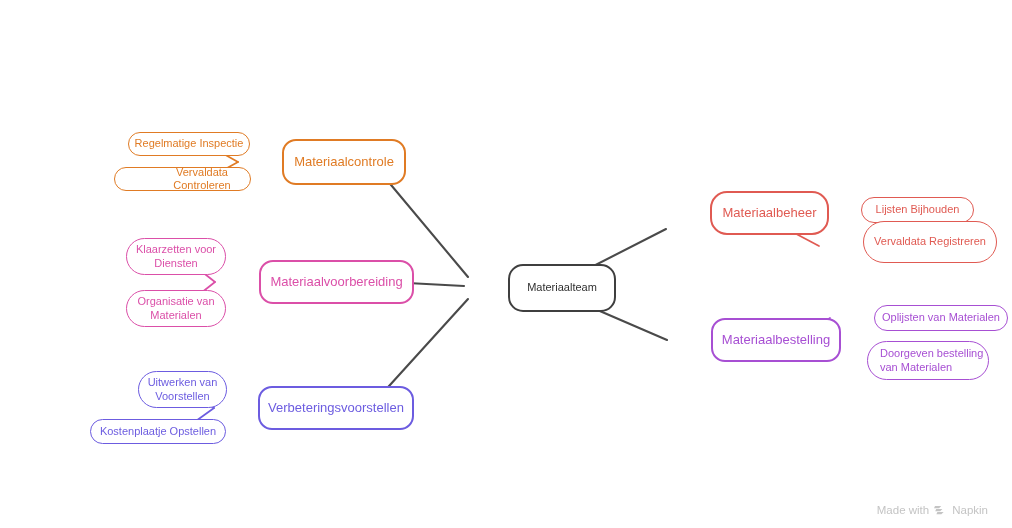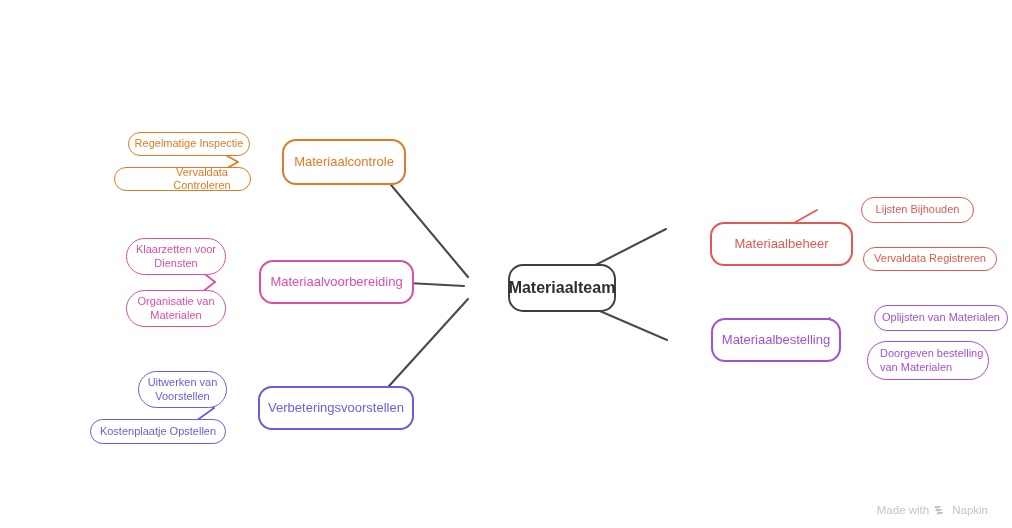--- a/index.html
+++ b/index.html
@@ -47,22 +47,22 @@
     background: #ffffff;
     line-height: 1.22;
     text-align: center;
     white-space: pre-line;
     margin-left: 44px;
   }
   .node.root {
     border: 2px solid #3f3f3f;
     border-radius: 15px;
     color: #2f2f2f;
-    font-size: 16px;
-    font-weight: bold;
+    font-size: 11px;
+    font-weight: normal;
   }
   .node.branch {
     border-width: 2px;
     border-style: solid;
     border-radius: 14px;
     font-size: 13px;
     font-weight: normal;
   }
   .node.leaf {
     border-width: 1.6px;
@@ -123,23 +123,23 @@
       <div class="node leaf" style="left: 70px; top: 167px; width: 137px; height: 24px; border-color: rgb(224, 123, 36); color: rgb(224, 123, 36); padding-left: 39px;"><span>Vervaldata Controleren</span></div>
       <div class="node branch" style="left: 215px; top: 260px; width: 155px; height: 44px; border-color: rgb(219, 79, 168); color: rgb(219, 79, 168);"><span>Materiaalvoorbereiding</span></div>
       <div class="node leaf" style="left: 82px; top: 238px; width: 100px; height: 37px; border-color: rgb(219, 79, 168); color: rgb(219, 79, 168);"><span>Klaarzetten voor
 Diensten</span></div>
       <div class="node leaf" style="left: 82px; top: 290px; width: 100px; height: 37px; border-color: rgb(219, 79, 168); color: rgb(219, 79, 168);"><span>Organisatie van
 Materialen</span></div>
       <div class="node branch" style="left: 214px; top: 386px; width: 156px; height: 44px; border-color: rgb(108, 92, 224); color: rgb(108, 92, 224);"><span>Verbeteringsvoorstellen</span></div>
       <div class="node leaf" style="left: 94px; top: 371px; width: 89px; height: 37px; border-color: rgb(108, 92, 224); color: rgb(108, 92, 224);"><span>Uitwerken van
 Voorstellen</span></div>
       <div class="node leaf" style="left: 46px; top: 419px; width: 136px; height: 25px; border-color: rgb(108, 92, 224); color: rgb(108, 92, 224);"><span>Kostenplaatje Opstellen</span></div>
-      <div class="node branch" style="left: 666px; top: 222px; width: 143px; height: 44px; border-color: rgb(224, 90, 82); color: rgb(224, 90, 82);"><span>Materiaalbeheer</span></div>
+      <div class="node branch" style="left: 666px; top: 191px; width: 119px; height: 44px; border-color: rgb(224, 90, 82); color: rgb(224, 90, 82); border-radius: 17px;"><span>Materiaalbeheer</span></div>
       <div class="node leaf" style="left: 817px; top: 197px; width: 113px; height: 26px; border-color: rgb(224, 90, 82); color: rgb(224, 90, 82);"><span>Lijsten Bijhouden</span></div>
-      <div class="node leaf" style="left: 819px; top: 247px; width: 134px; height: 24px; border-color: rgb(224, 90, 82); color: rgb(224, 90, 82); text-align: center;"><span>Vervaldata Registreren</span></div>
+      <div class="node leaf" style="left: 819px; top: 221px; width: 134px; height: 42px; border-color: rgb(224, 90, 82); color: rgb(224, 90, 82); text-align: center;"><span>Vervaldata Registreren</span></div>
       <div class="node branch" style="left: 667px; top: 318px; width: 130px; height: 44px; border-color: rgb(167, 79, 211); color: rgb(167, 79, 211);"><span>Materiaalbestelling</span></div>
       <div class="node leaf" style="left: 830px; top: 305px; width: 134px; height: 26px; border-color: rgb(167, 79, 211); color: rgb(167, 79, 211);"><span>Oplijsten van Materialen</span></div>
       <div class="node leaf align-left" style="left: 823px; top: 341px; width: 122px; height: 39px; border-color: rgb(167, 79, 211); color: rgb(167, 79, 211);"><span>Doorgeven bestelling
 van Materialen</span></div>
     </div>
 
   <div id="footer">
     <span>Made with</span>
     <span class="logo">
       <svg width="13" height="12" viewBox="0 0 13 12" aria-hidden="true">

